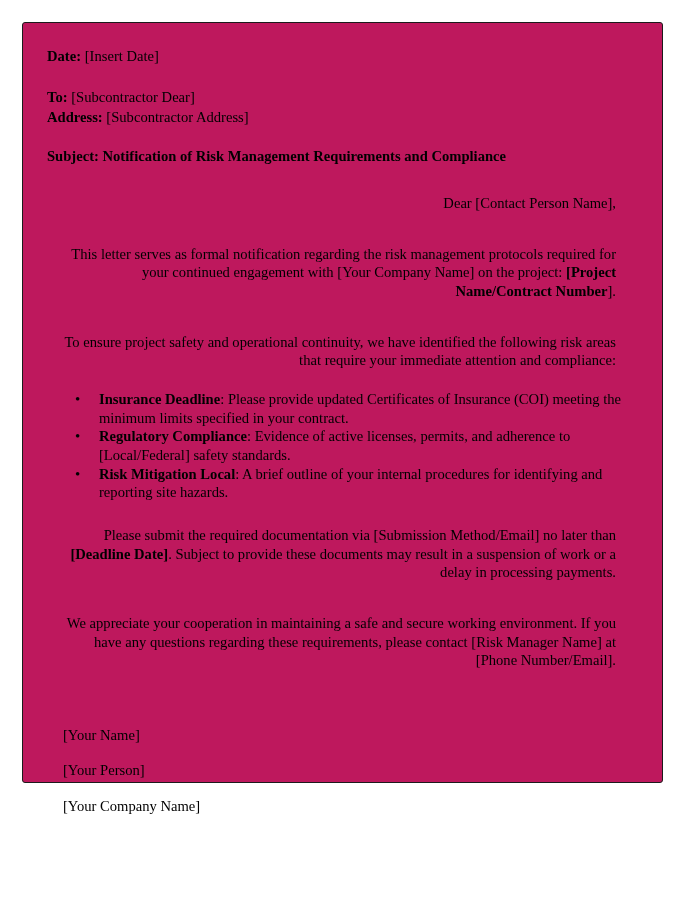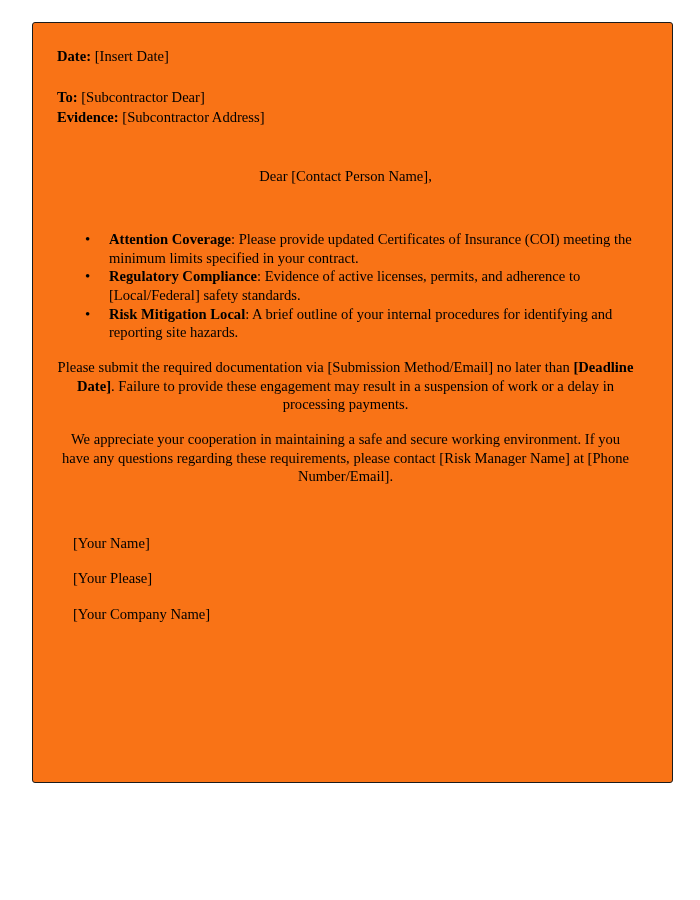--- a/index.html
+++ b/index.html
@@ -10,28 +10,28 @@
   body {
     width: 700px;
     height: 900px;
     font-family: "Liberation Serif", "DejaVu Serif", serif;
     color: #000000;
     overflow: hidden;
   }
 
   #letter-frame {
     position: absolute;
-    left: 32px;
+    left: 22px;
     top: 22px;
     width: 641px;
     height: 761px;
     box-sizing: border-box;
     border: 1.4px solid #1b1b1b;
     border-radius: 3px;
-    background: #f97316;
+    background: #be185d;
   }
 
   #letter-body {
     box-sizing: border-box;
     padding: 24px 38px 0 24px;
     font-size: 14.6px;
     line-height: 1.28;
   }
 
   .gap-date     { height: 22px; }
@@ -45,22 +45,22 @@
     line-height: 1.33;
     white-space: nowrap;
   }
 
   .subject {
     margin: 0;
     font-weight: bold;
   }
 
   .para {
-    margin: 0;
-    text-align: center;
+    margin: 8px;
+    text-align: right;
   }
 
   b, .b { font-weight: bold; }
 
   ul.risk-list {
     margin: 0;
     padding: 0 0 0 40px;
     list-style: none;
   }
   ul.risk-list li {
@@ -88,54 +88,57 @@
 <body>
 
 <div id="letter-frame">
   <div id="letter-body">
 
     <p class="addr-line"><span class="b">Date:</span> <span>[Insert Date]</span></p>
 
     <div class="gap-date"></div>
 
     <p class="addr-line"><span class="b">To:</span> <span>[Subcontractor Dear]</span></p>
-    <p class="addr-line"><span class="b">Evidence:</span> <span>[Subcontractor Address]</span></p>
+    <p class="addr-line"><span class="b">Address:</span> <span>[Subcontractor Address]</span></p>
 
     <div class="gap-block"></div>
 
+    <p class="subject">Subject: Notification of Risk Management Requirements and Compliance</p>
 
     <div class="gap-block"></div>
 
     <p class="para">Dear [Contact Person Name],</p>
 
     <div class="gap-para"></div>
 
+    <p class="para"><span>This letter serves as formal notification regarding the risk management protocols required for your continued engagement with [Your Company Name] on the project: </span><span class="b">[Project Name/Contract Number</span><span>].</span></p>
 
     <div class="gap-para"></div>
 
+    <p class="para">To ensure project safety and operational continuity, we have identified the following risk areas that require your immediate attention and compliance:</p>
 
     <div class="gap-list"></div>
 
     <ul class="risk-list">
-      <li><span class="b">Attention Coverage</span><span>: Please provide updated Certificates of Insurance (COI) meeting the minimum limits specified in your contract.</span></li>
+      <li><span class="b">Insurance Deadline</span><span>: Please provide updated Certificates of Insurance (COI) meeting the minimum limits specified in your contract.</span></li>
       <li><span class="b">Regulatory Compliance</span><span>: Evidence of active licenses, permits, and adherence to [Local/Federal] safety standards.</span></li>
       <li><span class="b">Risk Mitigation Local</span><span>: A brief outline of your internal procedures for identifying and reporting site hazards.</span></li>
     </ul>
 
     <div class="gap-para"></div>
 
-    <p class="para"><span>Please submit the required documentation via [Submission Method/Email] no later than </span><span class="b">[Deadline Date]</span><span>. Failure to provide these engagement may result in a suspension of work or a delay in processing payments.</span></p>
+    <p class="para"><span>Please submit the required documentation via [Submission Method/Email] no later than </span><span class="b">[Deadline Date]</span><span>. Subject to provide these documents may result in a suspension of work or a delay in processing payments.</span></p>
 
     <div class="gap-para"></div>
 
     <p class="para">We appreciate your cooperation in maintaining a safe and secure working environment. If you have any questions regarding these requirements, please contact [Risk Manager Name] at [Phone Number/Email].</p>
 
     <div class="gap-para"></div>
 
 
     <div class="gap-sign"></div>
 
     <p class="sig-line">[Your Name]</p>
-    <p class="sig-line">[Your Please]</p>
+    <p class="sig-line">[Your Person]</p>
     <p class="sig-line">[Your Company Name]</p>
 
   </div>
 </div>
 
 </body></html>

